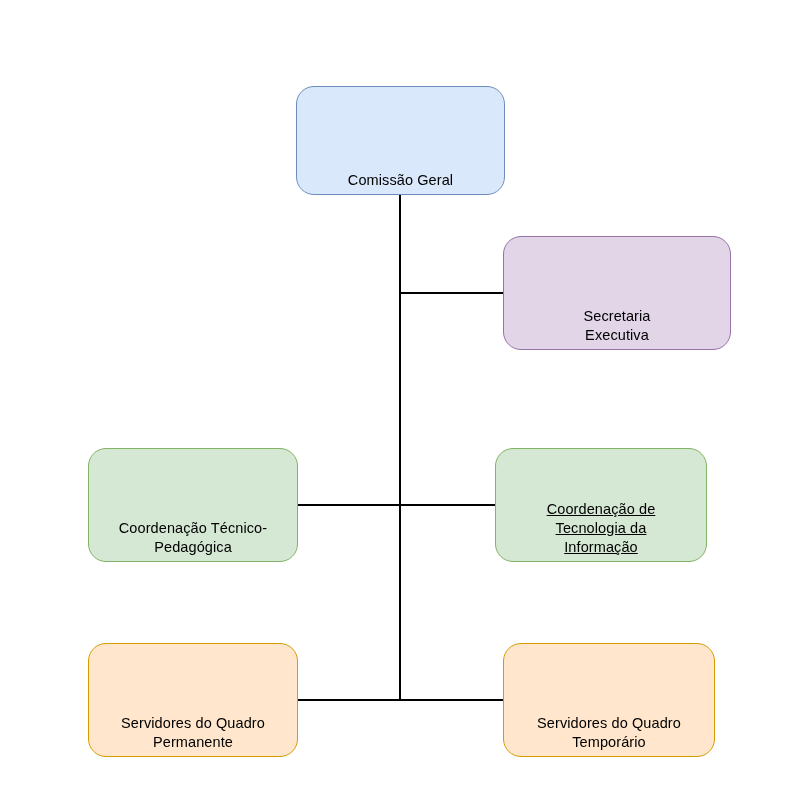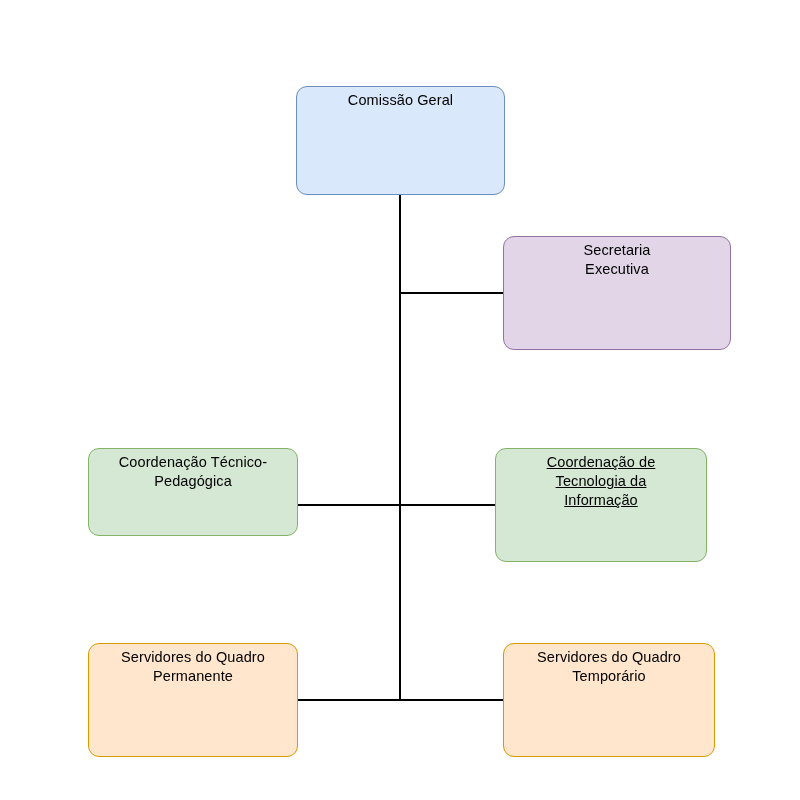--- a/index.html
+++ b/index.html
@@ -22,25 +22,25 @@
     position: absolute;
     left: 0;
     top: 0;
     width: 800px;
     height: 800px;
     pointer-events: none;
   }
   .node {
     position: absolute;
     box-sizing: border-box;
-    border-radius: 11px;
+    border-radius: 18px;
     border-style: solid;
     border-width: 1.6px;
     display: flex;
-    align-items: flex-start;
+    align-items: flex-end;
     justify-content: center;
     text-align: center;
     padding: 4px 10px;
   }
   .node-label {
     font-size: 14.5px;
     line-height: 1.32;
     color: #000000;
     letter-spacing: 0.1px;
     white-space: pre-line;
@@ -49,21 +49,21 @@
   
   #node-comissao-geral {
     left: 296px; top: 86px; width: 209px; height: 109px;
     background: #dae8fc; border-color: #6c8ebf;
   }
   #node-secretaria-executiva {
     left: 503px; top: 236px; width: 228px; height: 114px;
     background: #e1d5e7; border-color: #9673a6;
   }
   #node-coordenacao-tecnico-pedagogica {
-    left: 88px; top: 448px; width: 210px; height: 88px;
+    left: 88px; top: 448px; width: 210px; height: 114px;
     background: #d5e8d4; border-color: #82b366;
   }
   #node-coordenacao-tecnologia-informacao {
     left: 495px; top: 448px; width: 212px; height: 114px;
     background: #d5e8d4; border-color: #82b366; text-decoration: underline;
   }
   #node-servidores-quadro-permanente {
     left: 88px; top: 643px; width: 210px; height: 114px;
     background: #ffe6cc; border-color: #d79b00;
   }

